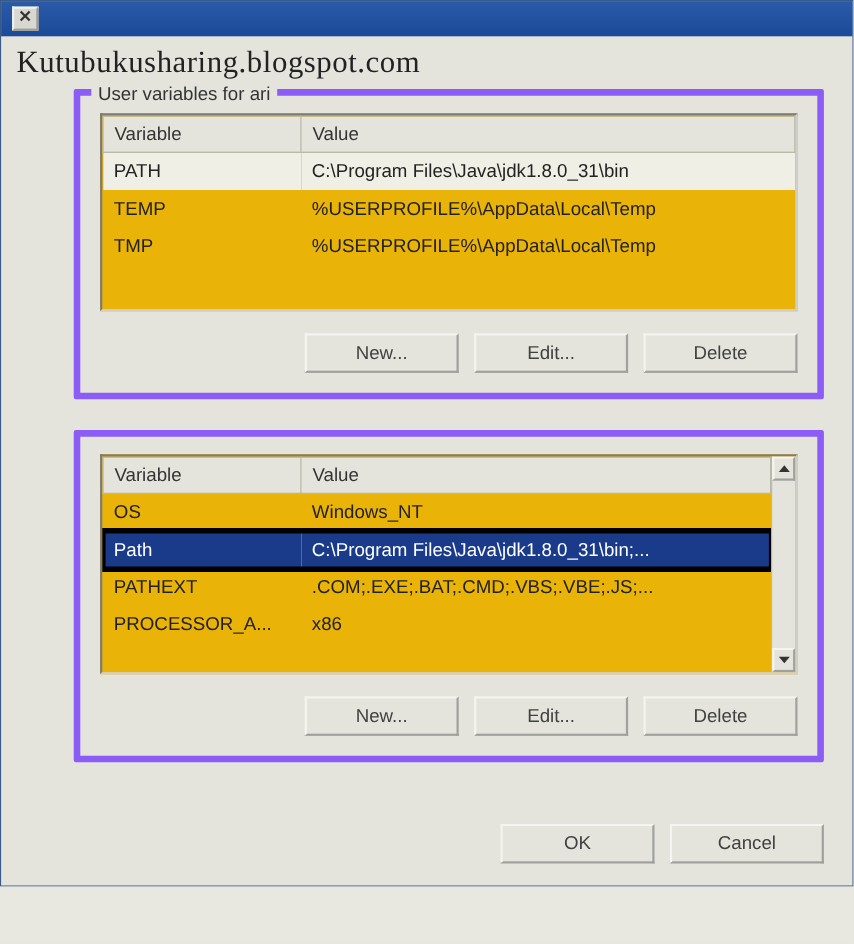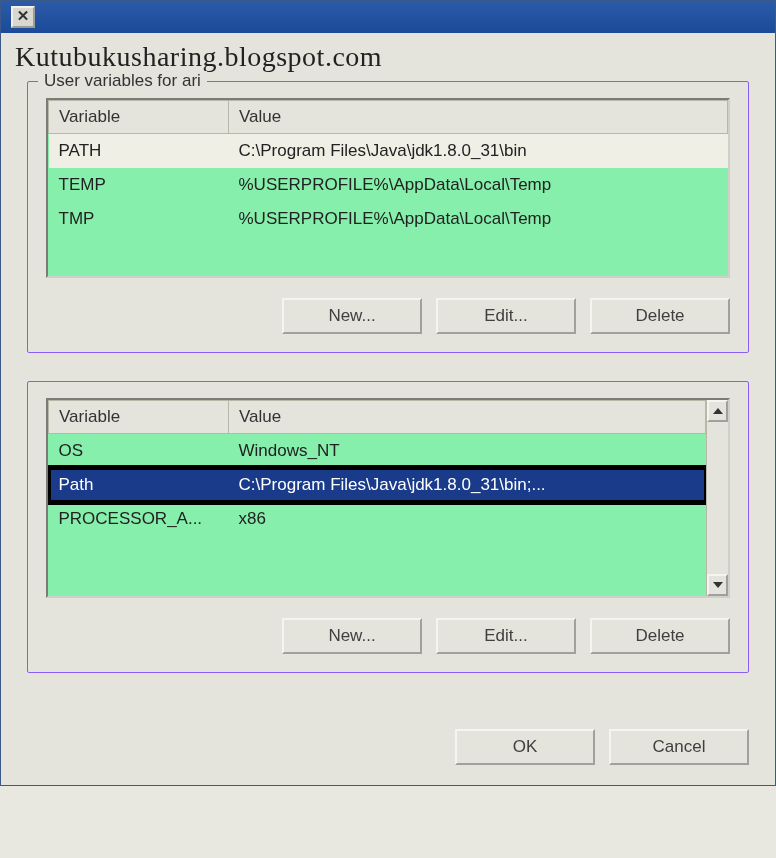--- a/index.html
+++ b/index.html
@@ -44,37 +44,38 @@
     font-family: Georgia, 'Times New Roman', serif;
     font-size: 28px;
     color: #222;
     padding: 8px 30px 4px 14px;
     letter-spacing: 0.5px;
   }
   .content {
     padding: 4px 26px 20px 26px;
   }
   .groupbox {
-    border: 1px solid #8b5cf6;
+    border: 6px solid #8b5cf6;
     border-radius: 2px;
     padding: 16px 18px 18px 18px;
     margin-bottom: 28px;
     position: relative;
+    margin-left: 40px;
   }
   .groupbox-label {
     position: absolute;
     top: -11px;
     left: 10px;
     background: #e4e4dc;
     padding: 0 6px;
     font-size: 17px;
     color: #333;
   }
   .table-wrap {
-    background: #86efac;
+    background: #eab308;
     border: 2px inset #d0d0c8;
     height: 180px;
     overflow: hidden;
     position: relative;
   }
   .sys-table-wrap { height: 200px; }
   table {
     width: 100%;
     border-collapse: collapse;
     table-layout: fixed;
@@ -228,20 +229,24 @@
               </tr>
             </thead>
             <tbody>
               <tr>
                 <td>OS</td>
                 <td>Windows_NT</td>
               </tr>
               <tr class="sys-selected">
                 <td>Path</td>
                 <td>C:\Program Files\Java\jdk1.8.0_31\bin;...</td>
+              </tr>
+              <tr>
+                <td>PATHEXT</td>
+                <td>.COM;.EXE;.BAT;.CMD;.VBS;.VBE;.JS;...</td>
               </tr>
               <tr>
                 <td>PROCESSOR_A...</td>
                 <td>x86</td>
               </tr>
             </tbody>
           </table>
         </div>
         <div class="scroll-stub">
           <div class="scroll-btn">

